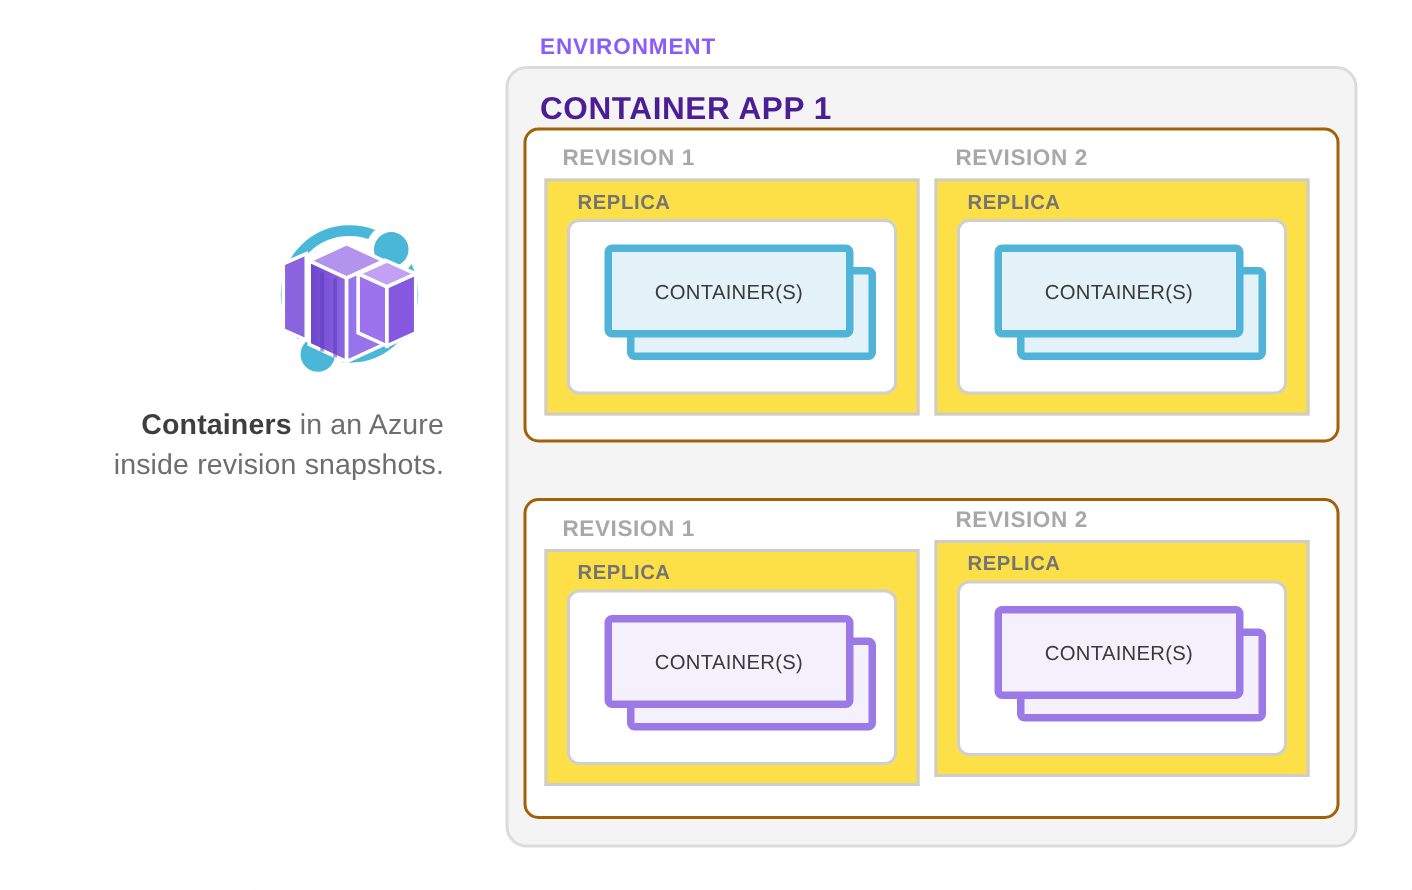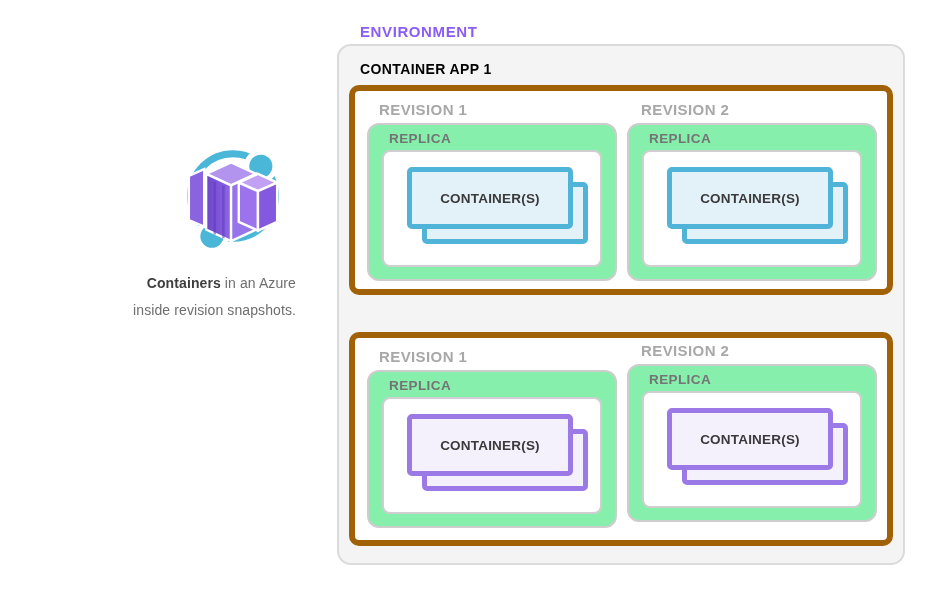--- a/index.html
+++ b/index.html
@@ -4,68 +4,68 @@
 <style>
   html,body{margin:0;padding:0;background:#fff;}
   .stage{
     position:relative;width:941px;height:593px;background:#fff;overflow:hidden;
     font-family:"Liberation Sans",sans-serif;
   }
   
   .app-icon{position:absolute;left:185px;top:143px;width:96px;height:106px;}
   .caption{
     position:absolute;left:8px;top:270px;width:288px;text-align:right;
-    font-size:14px;line-height:27px;color:#6e6e6e;letter-spacing:.1px;
+    font-size:19px;line-height:27px;color:#6e6e6e;letter-spacing:.1px;
   }
   .caption strong{color:#3e3e3e;font-weight:bold;}
   
   .env-label{
     position:absolute;left:360px;top:23px;font-size:15px;font-weight:bold;
     color:#8b5cf6;letter-spacing:.6px;
   }
   .env-box{
     position:absolute;left:337px;top:44px;width:568px;height:521px;
     background:#f4f4f4;border:2.5px solid #dbdbdb;border-radius:14px;box-sizing:border-box;
   }
   .app-label{
-    position:absolute;left:21px;font-size:14px;font-weight:bold;
-    color:#000000;letter-spacing:.4px;
+    position:absolute;left:21px;font-size:21px;font-weight:bold;
+    color:#4c1d95;letter-spacing:.4px;
   }
   .app-label-1{top:15px;} .app-label-2{top:262px;}
   .app-box{
     position:absolute;left:10px;width:544px;background:#fff;
-    border:6px solid #a16207;border-radius:10px;box-sizing:border-box;
+    border:2px solid #a16207;border-radius:10px;box-sizing:border-box;
   }
   .app-box-1{top:39px;height:210px;} .app-box-2{top:286px;height:214px;}
   .rev-label{
     position:absolute;font-size:15px;font-weight:bold;color:#a8a8a8;letter-spacing:.4px;
   }
   .rev-label-1{left:24px;top:10px;} .rev-label-2{left:286px;top:10px;}
   .rev-box{
-    position:absolute;top:32px;width:250px;height:158px;background:#86efac;
-    border:2px solid #cdcdcd;border-radius:12px;box-sizing:border-box;
+    position:absolute;top:32px;width:250px;height:158px;background:#fde047;
+    border:2px solid #cdcdcd;border-radius:0;box-sizing:border-box;
   }
   .rev-box-1{left:12px;} .rev-box-2{left:272px;}
   
   .app-purple .rev-label-2{top:4px;} .app-purple .rev-box-2{top:26px;}
   .replica-label{
     position:absolute;left:20px;top:6px;font-size:13.5px;font-weight:bold;
     color:#747474;letter-spacing:.4px;
   }
   .replica-box{
     position:absolute;left:13px;top:25px;width:220px;height:117px;background:#fff;
     border:2px solid #cfcfcf;border-radius:8px;box-sizing:border-box;
   }
   .container-card{
     position:absolute;width:166px;height:62px;border-radius:5px;box-sizing:border-box;
     border:5px solid #000;display:flex;align-items:center;justify-content:center;
   }
   .container-back{left:38px;top:30px;}
   .container-front{left:23px;top:15px;}
-  .container-text{font-size:13.5px;font-weight:bold;color:#3a3a3a;letter-spacing:.2px;}
+  .container-text{font-size:13.5px;font-weight:normal;color:#3a3a3a;letter-spacing:.2px;}
   .app-blue .container-card{border-color:#4fb4d8;background:#e3f1f8;}
   .app-purple .container-card{border-color:#9b79e6;background:#f4f1fc;}
 </style>
 </head>
 <body>
 
 <div class="stage">
 
   <svg class="app-icon" viewBox="0 0 100 108">
     <defs>

